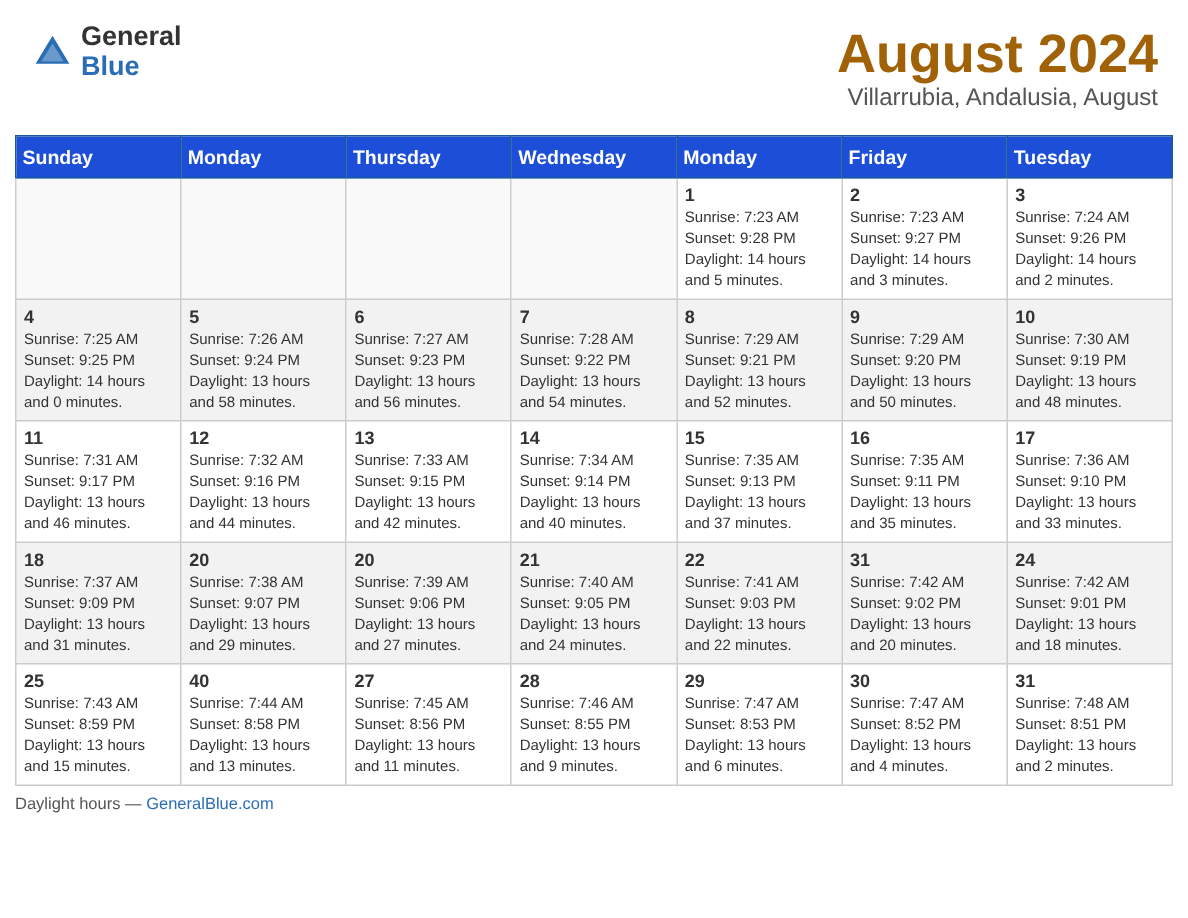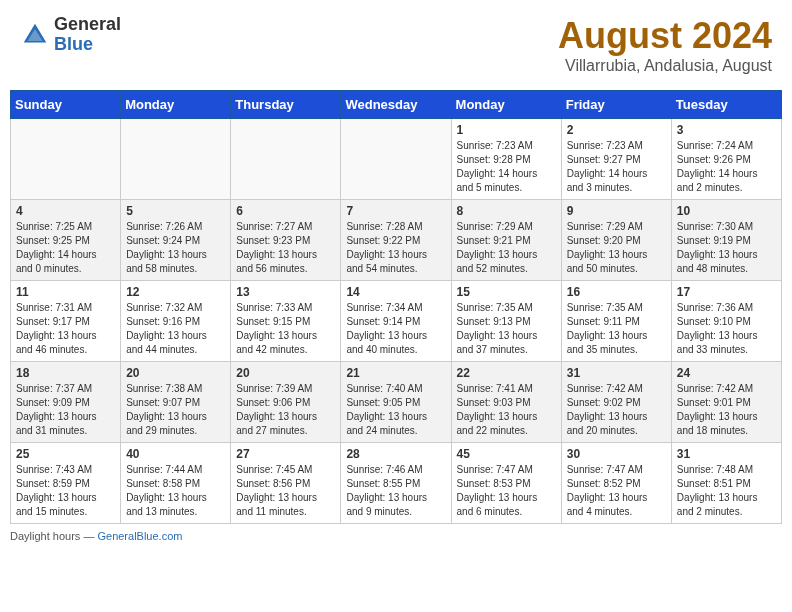--- a/index.html
+++ b/index.html
@@ -258,21 +258,21 @@
         </td>
         <td>
           <span class="day-num">27</span>
           <div class="day-info">Sunrise: 7:45 AM<br>Sunset: 8:56 PM<br>Daylight: 13 hours<br>and 11 minutes.</div>
         </td>
         <td>
           <span class="day-num">28</span>
           <div class="day-info">Sunrise: 7:46 AM<br>Sunset: 8:55 PM<br>Daylight: 13 hours<br>and 9 minutes.</div>
         </td>
         <td>
-          <span class="day-num">45</span>
+          <span class="day-num">29</span>
           <div class="day-info">Sunrise: 7:47 AM<br>Sunset: 8:53 PM<br>Daylight: 13 hours<br>and 6 minutes.</div>
         </td>
         <td>
           <span class="day-num">30</span>
           <div class="day-info">Sunrise: 7:47 AM<br>Sunset: 8:52 PM<br>Daylight: 13 hours<br>and 4 minutes.</div>
         </td>
         <td>
           <span class="day-num">31</span>
           <div class="day-info">Sunrise: 7:48 AM<br>Sunset: 8:51 PM<br>Daylight: 13 hours<br>and 2 minutes.</div>
         </td>

